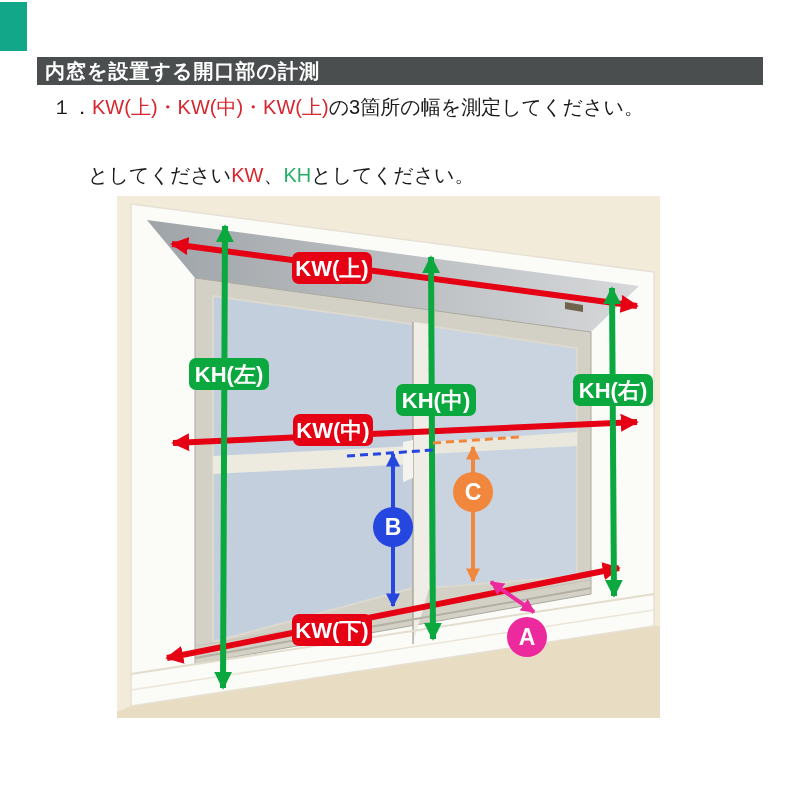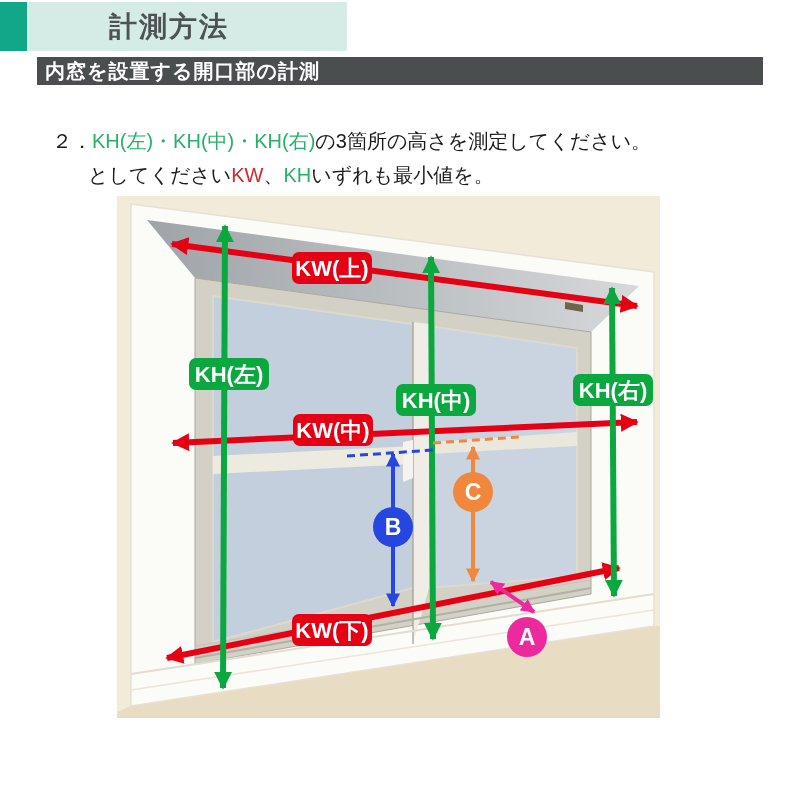--- a/index.html
+++ b/index.html
@@ -27,31 +27,28 @@
   svg text{font-family:"Liberation Sans","DejaVu Sans",sans-serif;}
   .lbl-text{font-size:22px;font-weight:bold;fill:#ffffff;}
   .pt-text{font-size:23px;font-weight:bold;fill:#ffffff;}
 </style>
 </head>
 <body>
 
 <div class="page">
 
   <div class="accent-square"></div>
-  <div class="title-band">
-    <span class="title">計測方法</span>
-  </div>
   <div class="subtitle-bar">
     <span class="subtitle">内窓を設置する開口部の計測</span>
   </div>
 
+  <div class="step" id="step1"><span>１．</span><span class="red">KW(上)・KW(中)・KW(上)</span><span>の3箇所の幅を測定してください。</span></div>
 
-  <div class="step" id="step2"><span>２．</span><span class="green">KH(左)・KH(中)・KH(右)</span><span>の3箇所の高さを測定してください。</span></div>
 
-  <div class="step" id="step2b"><span>としてください</span><span class="red">KW</span><span>、</span><span class="green">KH</span><span>いずれも最小値を。</span></div>
+  <div class="step" id="step2b"><span>としてください</span><span class="red">KW</span><span>、</span><span class="green">KH</span><span>としてください。</span></div>
 
 
 
   <div class="photo">
     <svg viewBox="0 0 543 522" width="543" height="522">
       <defs>
         <linearGradient id="soffitGrad" x1="0" y1="0" x2="1" y2="0">
           <stop offset="0" stop-color="#9fa4a8"></stop>
           <stop offset="1" stop-color="#d6d8da"></stop>
         </linearGradient>

